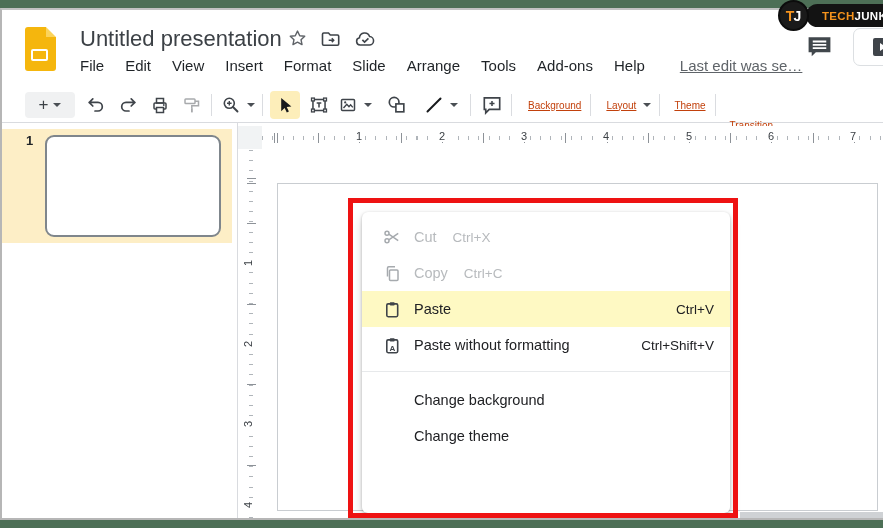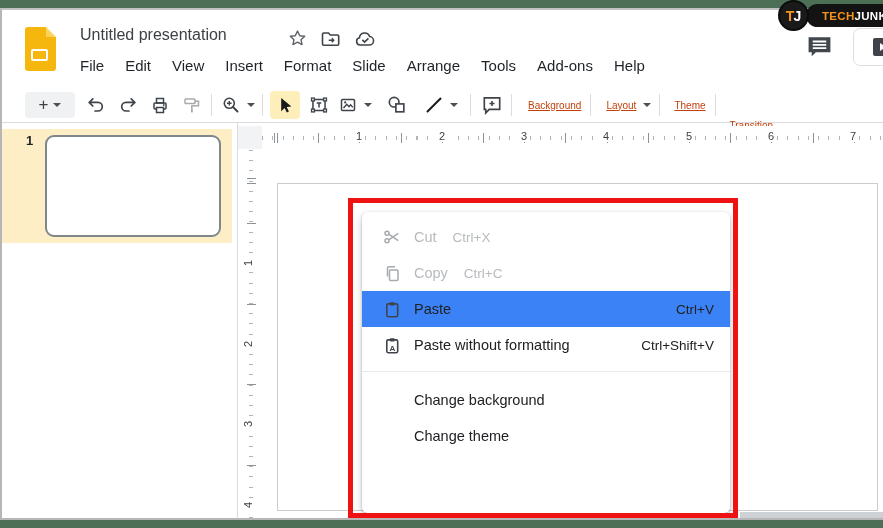--- a/index.html
+++ b/index.html
@@ -25,21 +25,21 @@
     justify-content:center;font-size:14px;font-weight:bold;box-sizing:border-box;}
   .tj-circle .t{color:#f7941d;}
   .tj-circle .j{color:#fff;margin-left:-1px;}
   
   .slides-icon{position:absolute;left:25px;top:27px;width:31px;height:44px;background:#f5b60d;
     border-radius:3px;}
   .slides-icon::before{content:"";position:absolute;top:0;right:0;width:0;height:0;
     border-bottom:10px solid #fbd35b;border-right:10px solid #fff;}
   .slides-icon::after{content:"";position:absolute;left:6px;top:22px;width:13px;height:8px;
     border:2.5px solid #fff;border-radius:2px;}
-  .doc-title{position:absolute;left:80px;top:26px;font-size:16px;color:#3c4146;}
+  .doc-title{position:absolute;left:80px;top:26px;font-size:22px;color:#3c4146;}
   .title-icons{position:absolute;left:288px;top:29px;display:flex;gap:13px;align-items:center;}
   .menubar{position:absolute;left:80px;top:57px;display:flex;gap:21px;align-items:baseline;
     font-size:15px;color:#1f2327;}
   .menubar .mitem{cursor:default;}
   .last-edit{margin-left:14px;color:#5f6469;text-decoration:underline;}
   .comment-top{position:absolute;left:806px;top:35px;}
   .present-btn{position:absolute;left:853px;top:28px;width:46px;height:38px;background:#fff;
     border:1px solid #dcdfe2;border-radius:7px;box-sizing:border-box;}
   .present-ic{position:absolute;left:19px;top:9px;width:22px;height:18px;background:#3f444a;
     border-radius:2px;}
@@ -90,21 +90,21 @@
     border-radius:6px;box-shadow:0 1px 3px rgba(0,0,0,.25),0 5px 12px rgba(0,0,0,.15);
     padding-top:7px;box-sizing:border-box;overflow:hidden;z-index:35;}
   .mi{height:36px;display:flex;align-items:center;padding:0 16px 0 20px;font-size:14.5px;
     color:#202124;}
   .mi-ic{width:20px;height:20px;margin-right:12px;flex:none;display:flex;align-items:center;
     justify-content:center;}
   .mi.noicon{padding-left:52px;}
   .mi.disabled{color:#b7babd;}
   .sc{margin-left:auto;font-size:13.5px;color:#202124;}
   .mi.disabled .sc{color:#b7babd;margin-left:16px;}
-  .mi.hl{background:#3b82f6;}
+  .mi.hl{background:#fef9c3;}
   .mdiv{height:1px;background:#e7e9eb;margin:8px 0 10px 0;}
   .subarrow{margin-left:auto;width:0;height:0;border:5px solid transparent;
     border-left:7px solid #5f6469;}
   .red-box{position:absolute;left:348px;top:198px;width:390px;height:320px;
     border:5px solid #ee1212;box-sizing:border-box;box-shadow:0 4px 0 #000;
     z-index:40;pointer-events:none;}
   svg{display:block;}
 </style>
 </head>
 <body>
@@ -147,20 +147,21 @@
   <span class="mitem">File</span>
   <span class="mitem">Edit</span>
   <span class="mitem">View</span>
   <span class="mitem">Insert</span>
   <span class="mitem">Format</span>
   <span class="mitem">Slide</span>
   <span class="mitem">Arrange</span>
   <span class="mitem">Tools</span>
   <span class="mitem">Add-ons</span>
   <span class="mitem">Help</span>
+  <span class="last-edit">Last edit was se…</span>
 </div>
 <div class="comment-top">
   <svg width="27" height="24" viewBox="0 0 26 23">
       <path d="M2.5 2 H23.5 V16.5 H9.5 L5.5 20.5 V16.5 H2.5 Z" fill="#41474c"></path>
       <path d="M6.5 6.2 H19.5 M6.5 9.4 H19.5 M6.5 12.6 H19.5" stroke="#fff" stroke-width="1.7"></path>
     </svg>
 </div>
 <div class="present-btn">
   <span class="present-ic"></span>
 </div>

